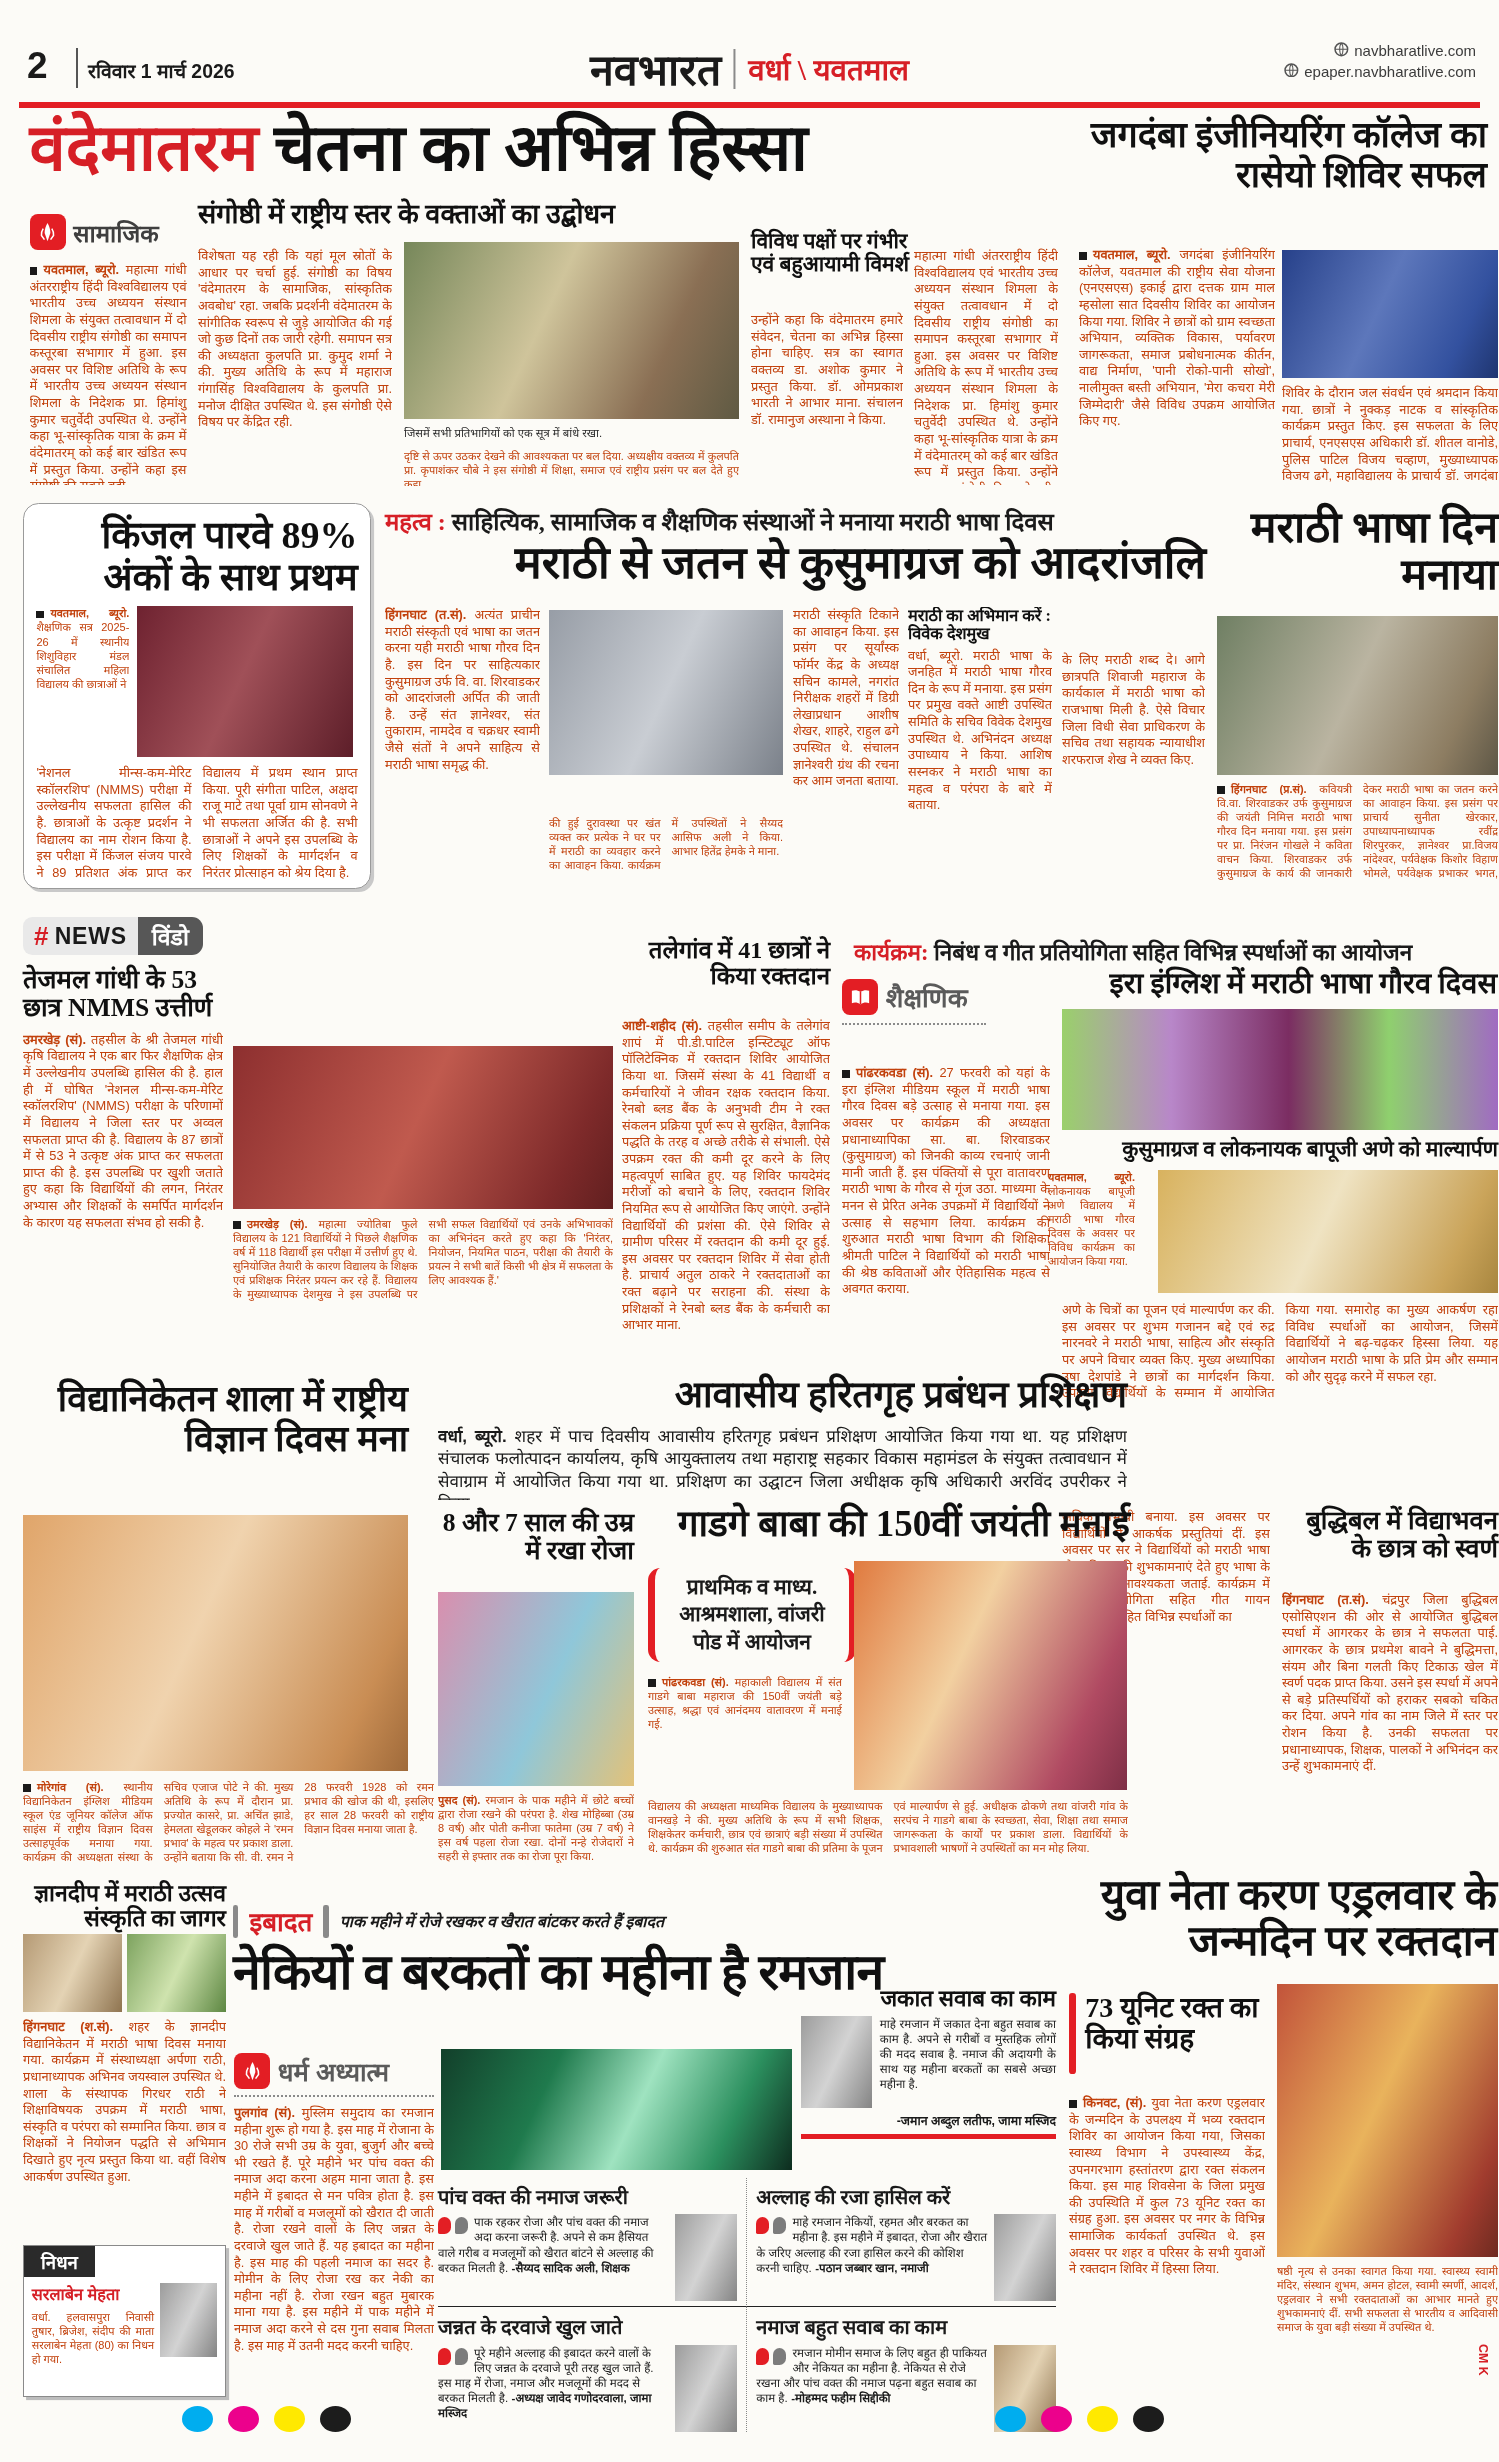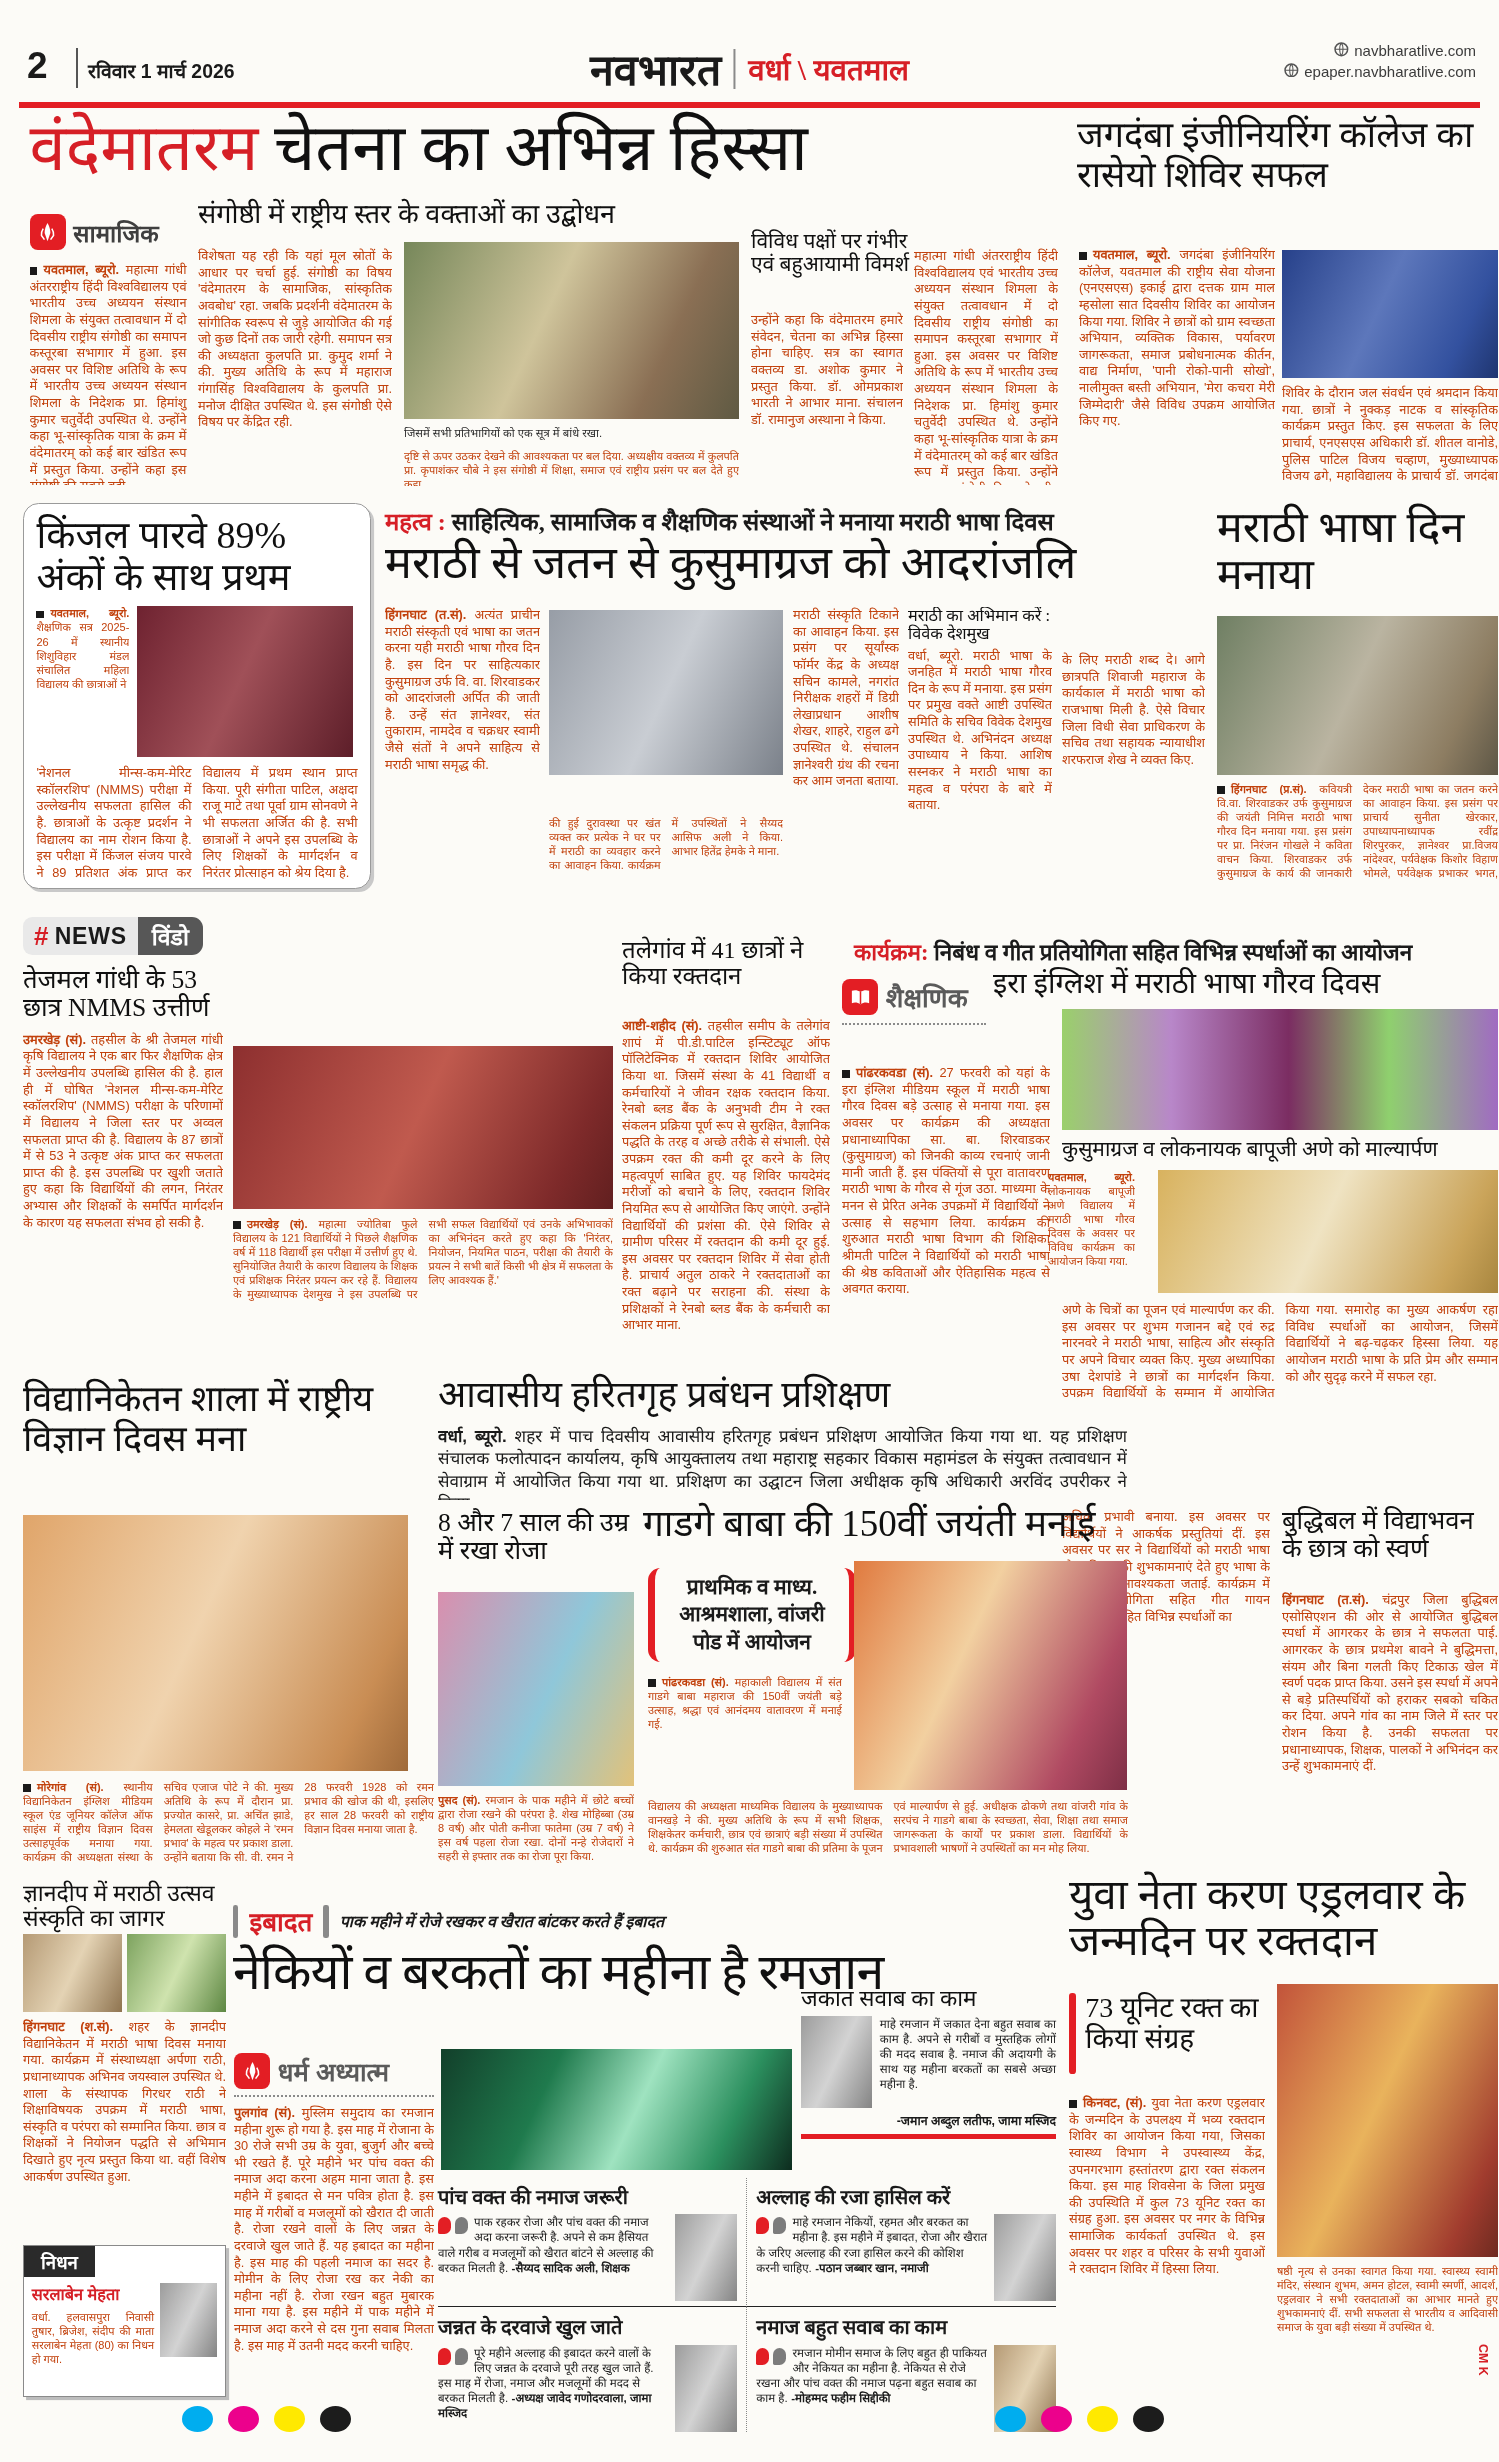--- a/index.html
+++ b/index.html
@@ -1,20 +1,20 @@
 <!DOCTYPE html>
 <html style="font-size:12.4px"><head>
 <meta charset="utf-8">
 <style>
   html,body{margin:0;padding:0;background:#9a9a9a;}
   .page{position:relative;width:1499px;height:2462px;background:#fcfbf7;
         font-family:"Liberation Sans","DejaVu Sans",sans-serif;color:#1a1a1a;overflow:hidden;}
   .abs{position:absolute;}
-  .hl{font-family:"Liberation Serif","DejaVu Serif",serif;font-weight:400;line-height:1.1;color:#101010;}
-  .hl.center{text-align:left;}
+  .hl{font-family:"Liberation Serif","DejaVu Serif",serif;font-weight:700;line-height:1.1;color:#101010;}
+  .hl.center{text-align:right;}
   .nowrap{white-space:nowrap;}
   .body{font-size:12.8px;line-height:1.3;text-align:justify;color:#c2410c;}
   .body .dl{font-weight:700;}
   .small{font-size:11px;line-height:1.28;}
   .cols2{column-count:2;column-gap:11px;}
   .cols3{column-count:3;column-gap:11px;}
   .red{color:#d61f26;}
   .photo{background-size:cover;background-position:center;}
   .ph-stage{background:linear-gradient(115deg,#76875a,#cfc49b 42%,#8a6f54 75%,#5f5a43);}
   .ph-blue{background:linear-gradient(115deg,#27418a,#5d77bb 45%,#33519f 80%,#1f3570);}

